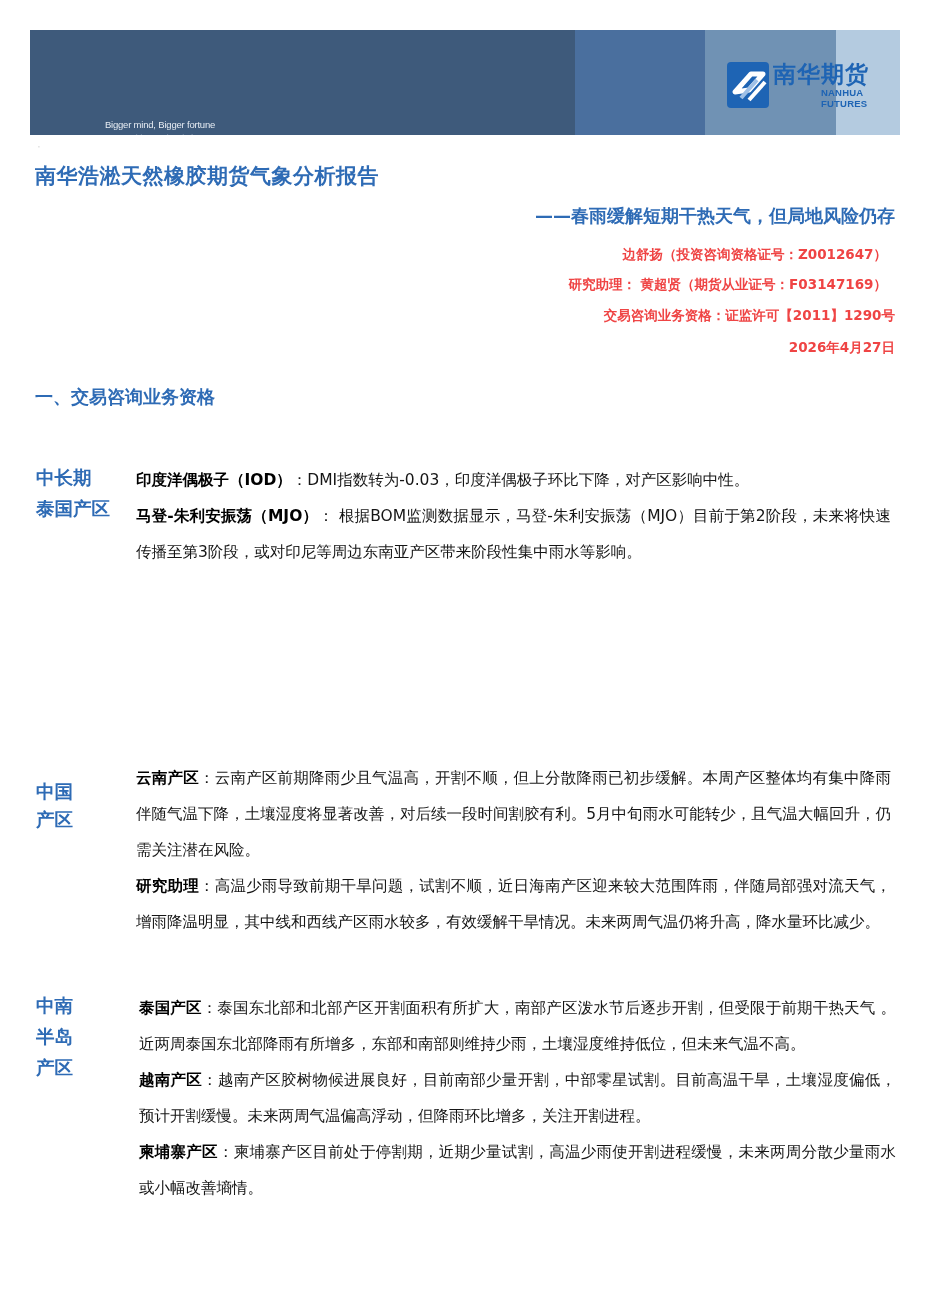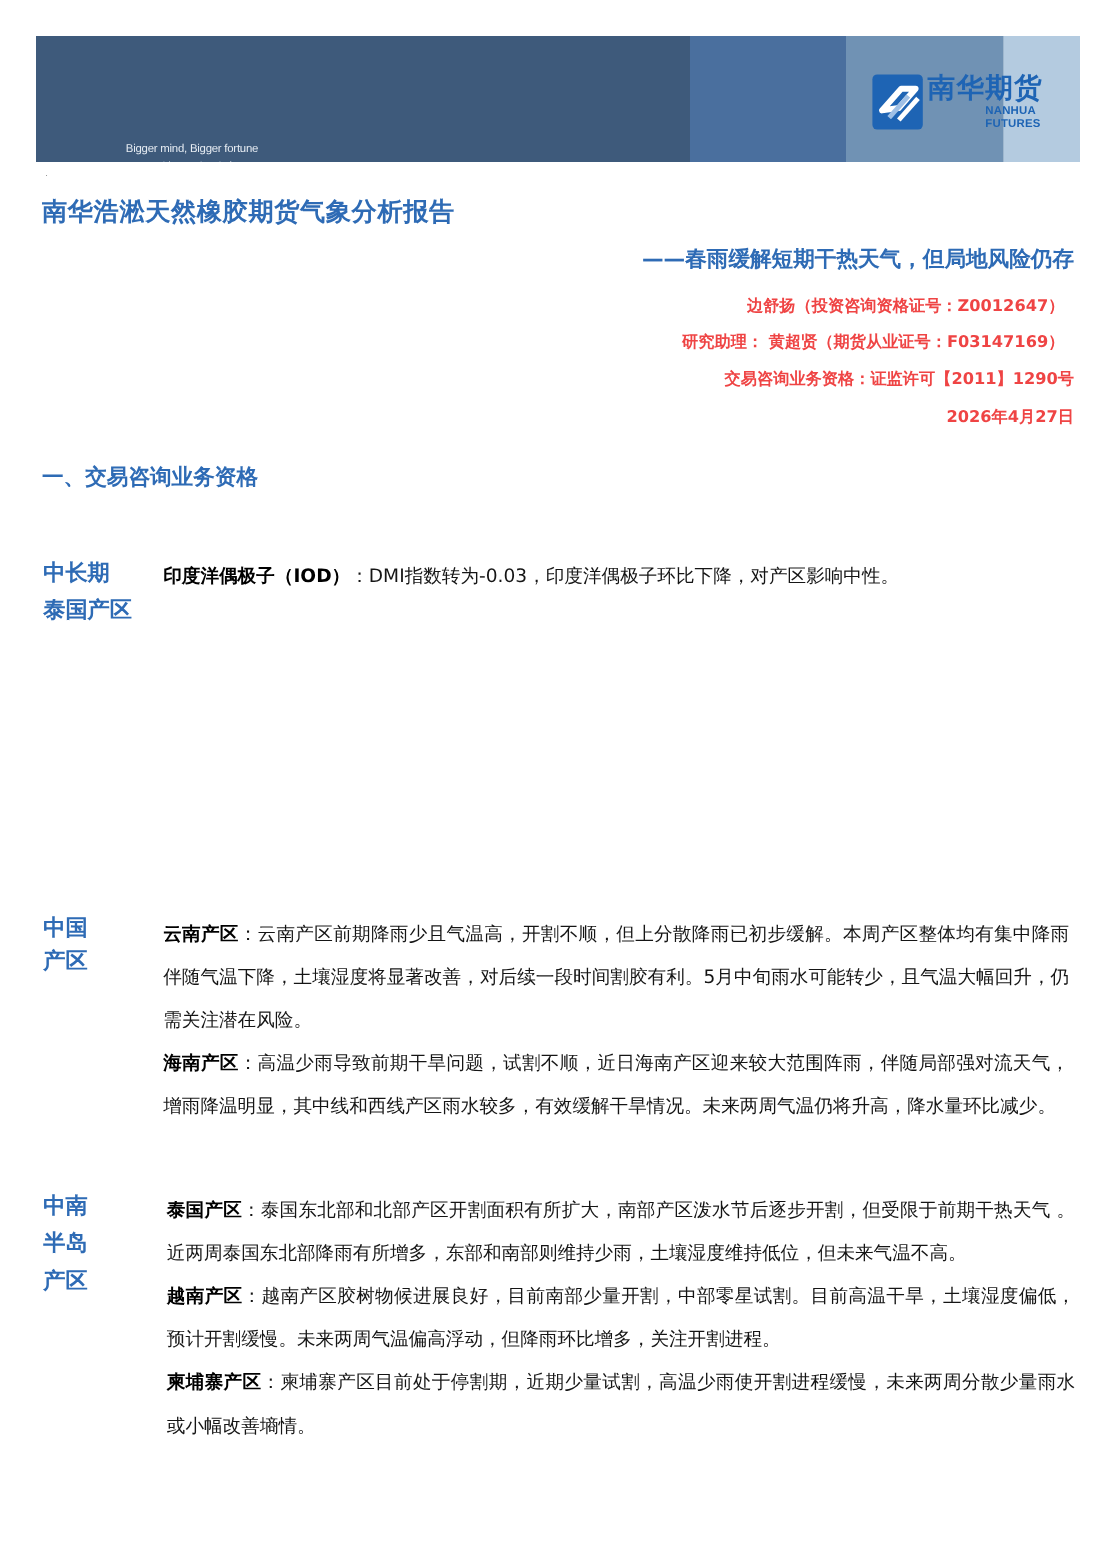--- a/index.html
+++ b/index.html
@@ -37,21 +37,21 @@
   .side-label { position: absolute; left: 36px; font-size: 18.5px; font-weight: bold; color: #2e6bb5; line-height: 31px; }
   .content { position: absolute; width: 760px; font-size: 15.5px; line-height: 36px; color: #151515; text-align: justify; }
   .content p { margin: 0; }
   .content b { font-weight: bold; color: #000; }
 
   .block-1 { top: 462px; }
   .block-1 .side-label { top: 0; }
   .block-1 .content { left: 136px; top: 0; width: 755px; }
 
   .block-2 { top: 760px; }
-  .block-2 .side-label { top: 0; line-height: 28px; }
+  .block-2 .side-label { top: 18px; line-height: 28px; }
   .block-2 .content { left: 136px; top: 0; width: 755px; }
 
   .block-3 { top: 990px; }
   .block-3 .side-label { top: 0; line-height: 31px; }
   .block-3 .content { left: 139px; top: 0; width: 757px; }
 </style>
 </head>
 <body>
 
 <div class="banner">
@@ -88,31 +88,32 @@
 
 <h3 class="section-heading">一、交易咨询业务资格</h3>
 
 <div class="block block-1">
   <div class="side-label">
     <div>中长期</div>
     <div>泰国产区</div>
   </div>
   <div class="content">
     <p><b>印度洋偶极子（IOD）</b><span>：</span><span>DMI指数转为-0.03，印度洋偶极子环比下降，对产区影响中性。</span></p>
+    <p><b>马登-朱利安振荡（MJO）</b><span>： </span><span>根据BOM监测数据显示，马登-朱利安振荡（MJO）目前于第2阶段，未来将快速传播至第3阶段，或对印尼等周边东南亚产区带来阶段性集中雨水等影响。</span></p>
   </div>
 </div>
 
 <div class="block block-2">
   <div class="side-label">
     <div>中国</div>
     <div>产区</div>
   </div>
   <div class="content">
     <p><b>云南产区</b><span>：</span><span>云南产区前期降雨少且气温高，开割不顺，但上分散降雨已初步缓解。本周产区整体均有集中降雨伴随气温下降，土壤湿度将显著改善，对后续一段时间割胶有利。5月中旬雨水可能转少，且气温大幅回升，仍需关注潜在风险。</span></p>
-    <p><b>海南产区</b><span>：</span><span>高温少雨导致前期干旱问题，试割不顺，近日海南产区迎来较大范围阵雨，伴随局部强对流天气，增雨降温明显，其中线和西线产区雨水较多，有效缓解干旱情况。未来两周气温仍将升高，降水量环比减少。</span></p>
+    <p><b>研究助理</b><span>：</span><span>高温少雨导致前期干旱问题，试割不顺，近日海南产区迎来较大范围阵雨，伴随局部强对流天气，增雨降温明显，其中线和西线产区雨水较多，有效缓解干旱情况。未来两周气温仍将升高，降水量环比减少。</span></p>
   </div>
 </div>
 
 <div class="block block-3">
   <div class="side-label">
     <div>中南</div>
     <div>半岛</div>
     <div>产区</div>
   </div>
   <div class="content">

